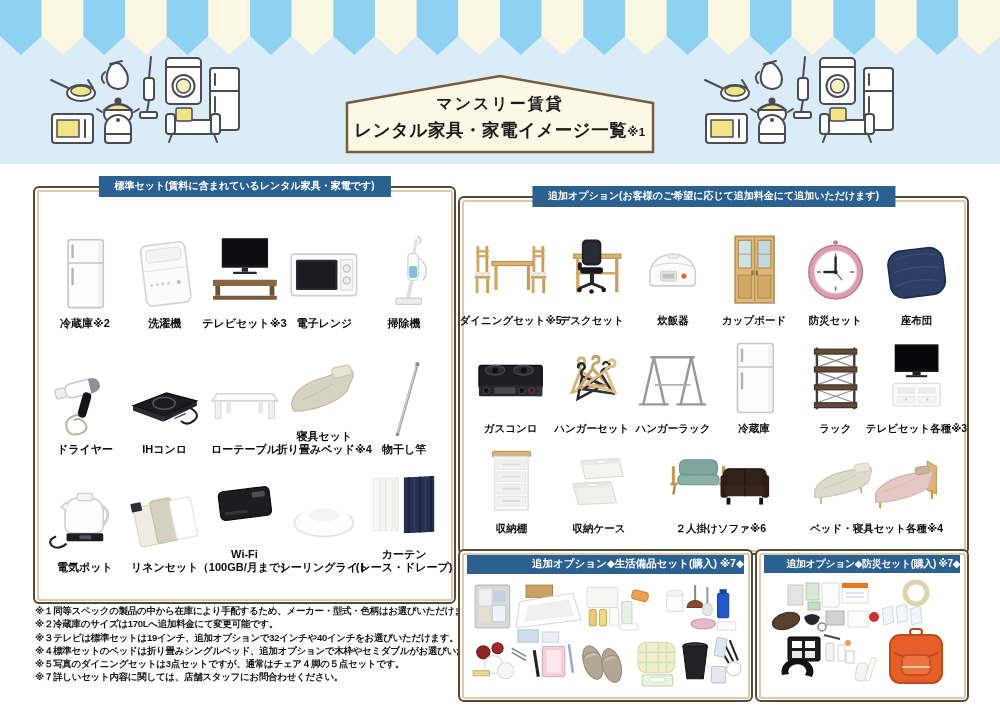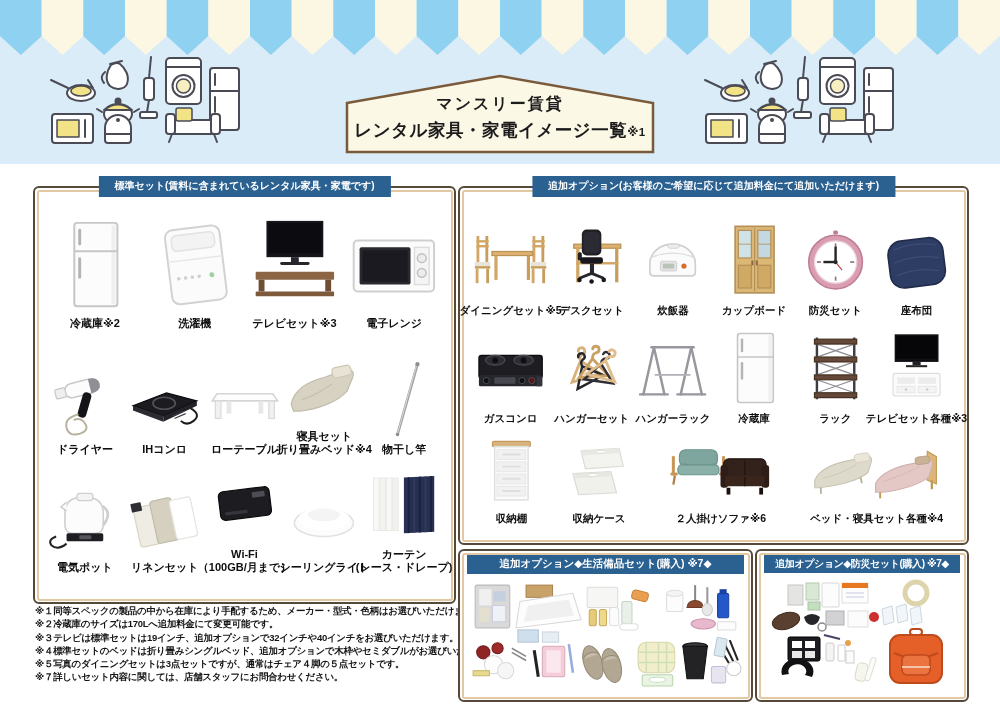--- a/index.html
+++ b/index.html
@@ -15,21 +15,21 @@
   .titletext{position:absolute;left:0;right:0;top:22px;text-align:center;font-weight:bold;color:#1b1b1b;}
   .t1{font-size:16px;letter-spacing:2px;}
   .t2{font-size:17.5px;margin-top:3px;letter-spacing:.5px;}
   .t2 .note{font-size:11.5px;}
   
   .panel,.pbox{position:absolute;background:#fff;border:2px solid #55493a;border-radius:6px;}
   .panel:before,.pbox:before{content:"";position:absolute;inset:1.5px;border:2px solid #e2c8a3;border-radius:3px;pointer-events:none;}
   .pbar{position:absolute;top:-12px;left:50%;transform:translateX(-50%);background:#2a6191;color:#fff;
         font-weight:bold;font-size:10px;line-height:1;padding:5px 16px 6px;white-space:nowrap;z-index:2;}
   #std{left:33px;top:186px;width:419px;height:414px;}
-  #opt{left:458px;top:186px;width:507px;height:355px;}
+  #opt{left:458px;top:196px;width:507px;height:355px;}
   .row{display:flex;align-items:flex-end;padding:0 10px;position:relative;z-index:1;}
   .item{flex:1;display:flex;flex-direction:column;align-items:center;min-width:0;}
   .ph{width:100%;display:flex;align-items:flex-end;justify-content:center;}
   .ph svg{width:100%;height:100%;display:block;}
   .lbl{font-weight:bold;font-size:11px;line-height:1.18;text-align:center;white-space:pre-line;
        width:max-content;margin-top:3px;color:#0e0e0e;}
   #std .row1{margin-top:24px;height:118px;} #std .row1 .ph{height:98px;}
   #std .row2{height:126px;} #std .row2 .ph{height:88px;}
   #std .row3{height:118px;} #std .row3 .ph{height:80px;}
   #opt .row1{margin-top:20px;height:108px;} #opt .row1 .ph{height:84px;}
@@ -38,21 +38,21 @@
   #opt .lbl{font-size:10.5px;}
   #opt .row3 .item.w1{flex:0 0 17%;} #opt .row3 .item.w2{flex:0 0 19%;}
   #opt .row3 .item.w3{flex:0 0 31%;} #opt .row3 .item.w4{flex:0 0 33%;}
   
   .notes{position:absolute;left:35px;top:604px;width:430px;}
   .notes div{font-weight:bold;font-size:9.5px;letter-spacing:-.3px;line-height:1.4;white-space:nowrap;color:#151515;}
   
   #life{left:458px;top:549px;width:291px;height:149px;}
   #disaster{left:755px;top:549px;width:210px;height:149px;}
   .bar2{margin:3px 7px 0;background:#2a6191;color:#fff;font-weight:bold;font-size:10.5px;
-        text-align:center;padding:4px 0;line-height:1.1;white-space:nowrap;}
+        text-align:right;padding:4px 0;line-height:1.1;white-space:nowrap;}
   #disaster .bar2{font-size:10px;letter-spacing:-.4px;}
   .collage{height:114px;padding:3px 7px 5px;}
   .collage svg{width:100%;height:100%;display:block;}
 </style>
 </head>
 <body>
 
 <div id="stage">
 
   <div class="hdr" style="background: rgb(217, 236, 248);">
@@ -230,20 +230,34 @@
               <rect x="9" y="25" width="82" height="52" rx="4" fill="#fcfcfc" stroke="#cfcfcf" stroke-width="2"></rect>
               <rect x="15" y="32" width="52" height="38" rx="2" fill="#28282e"></rect>
               <rect x="18" y="35" width="46" height="32" fill="#1a1a20"></rect>
               <rect x="71" y="32" width="15" height="38" fill="#f5f5f5" stroke="#dddddd" stroke-width="1.5"></rect>
               <circle cx="78.5" cy="43" r="4.5" fill="#ececec" stroke="#c0c0c0" stroke-width="1.5"></circle>
               <circle cx="78.5" cy="58" r="4.5" fill="#ececec" stroke="#c0c0c0" stroke-width="1.5"></circle>
             </svg>
           </div>
           <div class="lbl">電子レンジ</div>
         </div>
+      <div class="item">
+          <div class="ph">
+            <svg viewBox="0 0 100 100" preserveAspectRatio="xMidYMax meet">
+              <path d="M67,3 q7,3 2,9" fill="none" stroke="#d8d8d8" stroke-width="3"></path>
+              <line x1="66" y1="6" x2="62" y2="26" stroke="#e2e2e2" stroke-width="4"></line>
+              <rect x="55" y="24" width="13" height="34" rx="5" fill="#fafafa" stroke="#d2d2d2" stroke-width="1.5"></rect>
+              <rect x="56.5" y="40" width="10" height="15" rx="3" fill="#7fc0e2"></rect>
+              <line x1="60" y1="58" x2="55" y2="81" stroke="#dedede" stroke-width="5"></line>
+              <rect x="40" y="80" width="32" height="8" rx="2" fill="#ececec" stroke="#cdcdcd" stroke-width="1.5"></rect>
+              <path d="M69,30 q15,12 5,28" fill="none" stroke="#c4c4c4" stroke-width="1.5"></path>
+            </svg>
+          </div>
+          <div class="lbl">掃除機</div>
+        </div>
     </div>
     <div class="row row2">
       <div class="item">
           <div class="ph">
             <svg viewBox="0 0 100 100" preserveAspectRatio="xMidYMax meet">
               <g transform="rotate(-14 46 34)">
                 <rect x="24" y="26" width="42" height="18" rx="9" fill="#fcfcfc" stroke="#c8c8c8" stroke-width="2"></rect>
                 <path d="M60,26 a9,9 0 0 1 0,18 l-4,0 0,-18 z" fill="#8f9096"></path>
                 <rect x="12" y="29" width="13" height="12" rx="2" fill="#efefef" stroke="#c8c8c8" stroke-width="1.5"></rect>
               </g>

